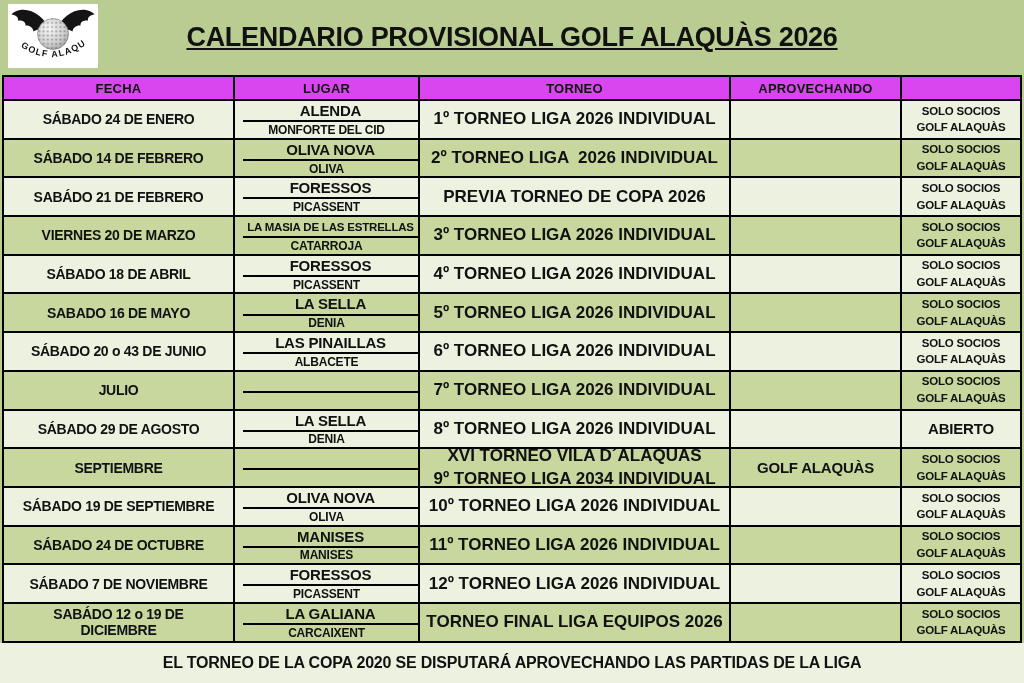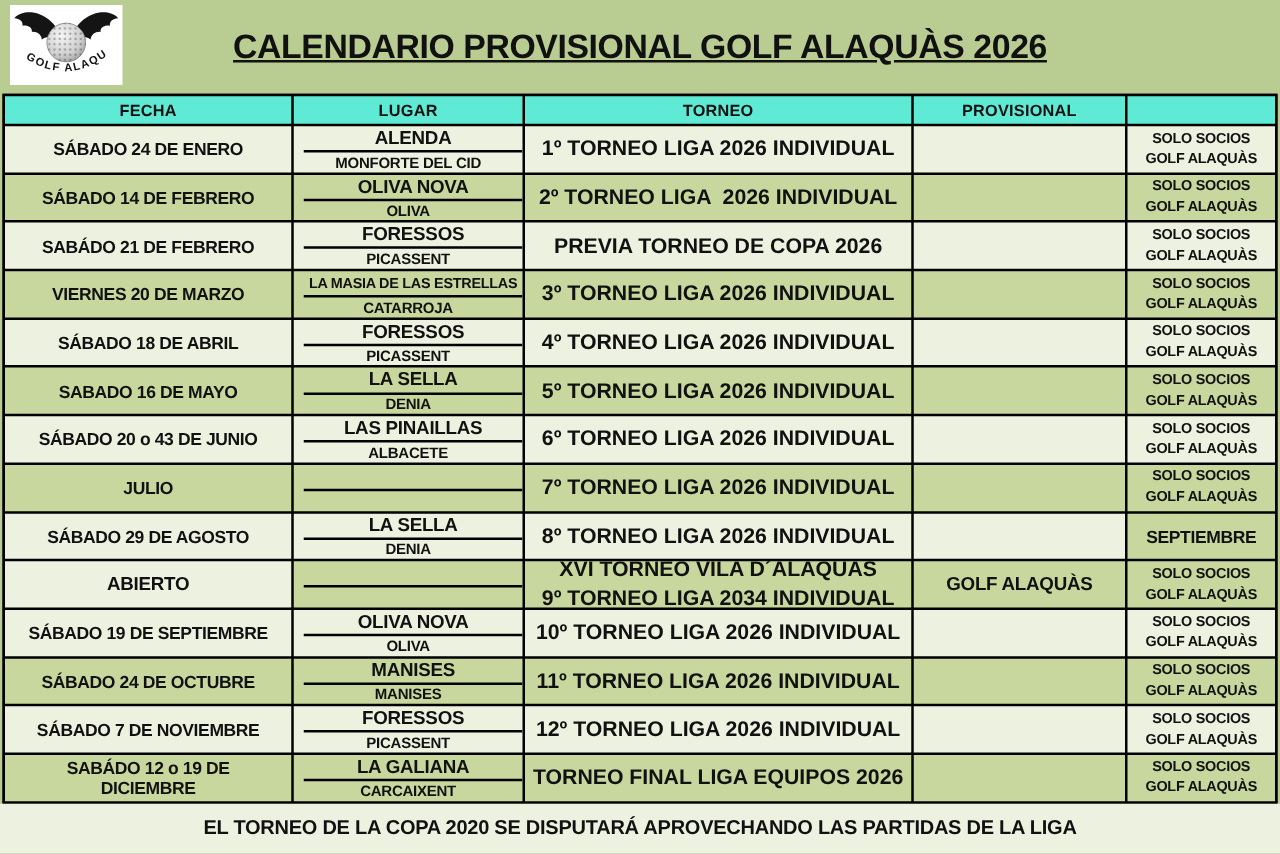--- a/index.html
+++ b/index.html
@@ -53,21 +53,21 @@
   }
   .cell {
     display: flex;
     align-items: center;
     justify-content: center;
     text-align: center;
     overflow: hidden;
   }
   .light { background: #edf2e0; }
   .green { background: #c7d79d; }
-  .head  { background: #5eead4; font-size: 13px; letter-spacing: 0.2px; }
+  .head  { background: #d946ef; font-size: 13px; letter-spacing: 0.2px; }
   .fecha { font-size: 14px; letter-spacing: -0.3px; padding: 0 14px; }
   .lugar { flex-direction: column; align-items: stretch; padding: 0; }
   .lugar-top {
     flex: 11; display: flex; align-items: center; justify-content: center;
     border-bottom: 2px solid #000; font-size: 15px; letter-spacing: -0.2px; margin-left: 8px;
   }
   .lugar-top.small { font-size: 11.5px; }
   .lugar-bottom {
     flex: 9; display: flex; align-items: center; justify-content: center;
     font-size: 12px; letter-spacing: -0.2px;
@@ -115,21 +115,21 @@
         </text>
       </svg>
     </div>
     <div class="title">CALENDARIO PROVISIONAL GOLF ALAQUÀS 2026</div>
   </div>
 
   <div class="cal-table" id="calTable">
       <div class="cell head">FECHA</div>
       <div class="cell head">LUGAR</div>
       <div class="cell head">TORNEO</div>
-      <div class="cell head">PROVISIONAL</div>
+      <div class="cell head">APROVECHANDO</div>
       <div class="cell head"></div>
       <div class="cell fecha light">SÁBADO 24 DE ENERO</div>
       <div class="cell lugar light">
         <div class="lugar-top">ALENDA</div>
         <div class="lugar-bottom">MONFORTE DEL CID</div>
       </div>
       <div class="cell torneo light">1º TORNEO LIGA 2026 INDIVIDUAL</div>
       <div class="cell patro light"></div>
       <div class="cell acceso light">SOLO SOCIOS
 GOLF ALAQUÀS</div>
@@ -196,22 +196,22 @@
       <div class="cell patro green"></div>
       <div class="cell acceso green">SOLO SOCIOS
 GOLF ALAQUÀS</div>
       <div class="cell fecha light">SÁBADO 29 DE AGOSTO</div>
       <div class="cell lugar light">
         <div class="lugar-top">LA SELLA</div>
         <div class="lugar-bottom">DENIA</div>
       </div>
       <div class="cell torneo light">8º TORNEO LIGA 2026 INDIVIDUAL</div>
       <div class="cell patro light"></div>
+      <div class="cell acceso light large">ABIERTO</div>
       <div class="cell fecha green">SEPTIEMBRE</div>
-      <div class="cell acceso light large">ABIERTO</div>
       <div class="cell lugar green">
         <div class="lugar-top"></div>
         <div class="lugar-bottom"></div>
       </div>
       <div class="cell torneo green">XVI TORNEO VILA D´ALAQUÀS
 9º TORNEO LIGA 2034 INDIVIDUAL</div>
       <div class="cell patro green">GOLF ALAQUÀS</div>
       <div class="cell acceso green">SOLO SOCIOS
 GOLF ALAQUÀS</div>
       <div class="cell fecha light">SÁBADO 19 DE SEPTIEMBRE</div>

